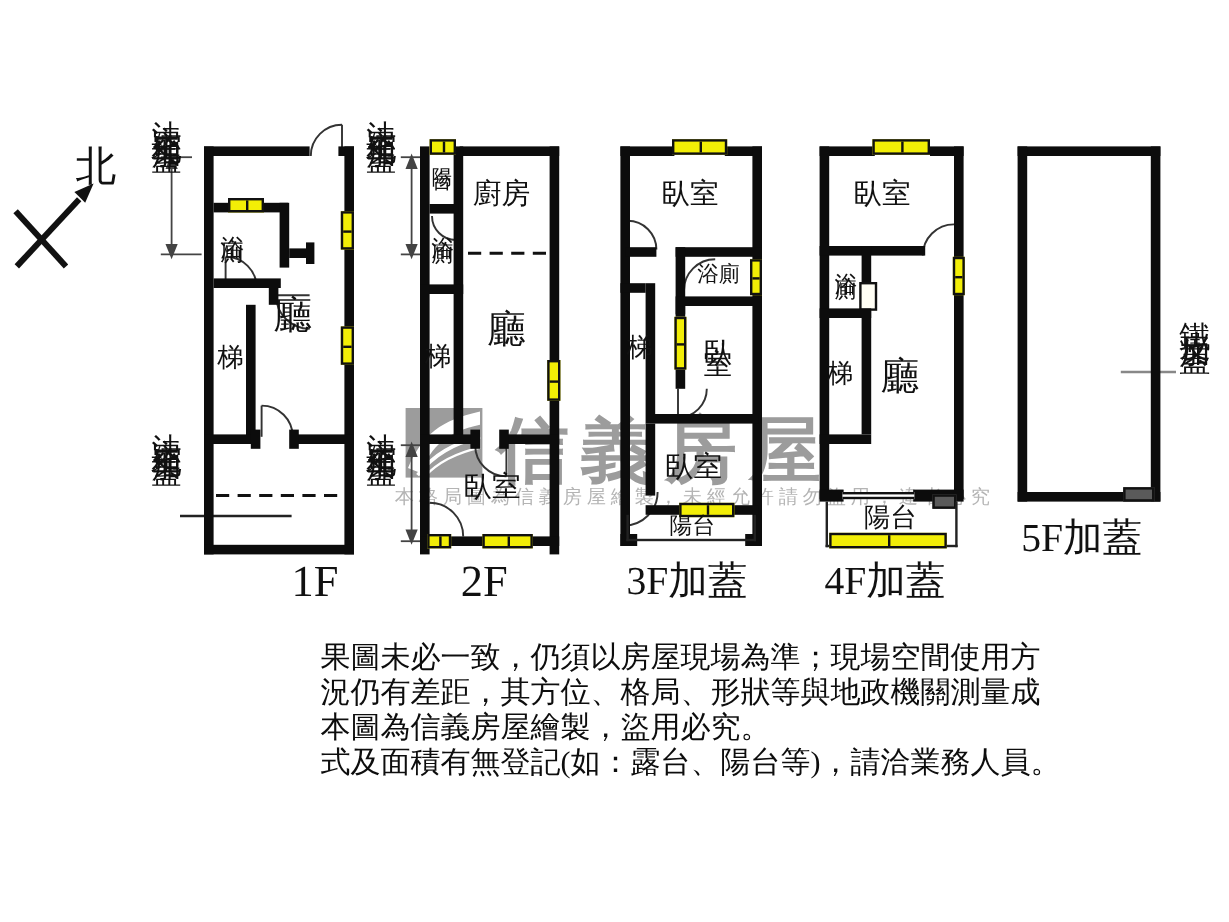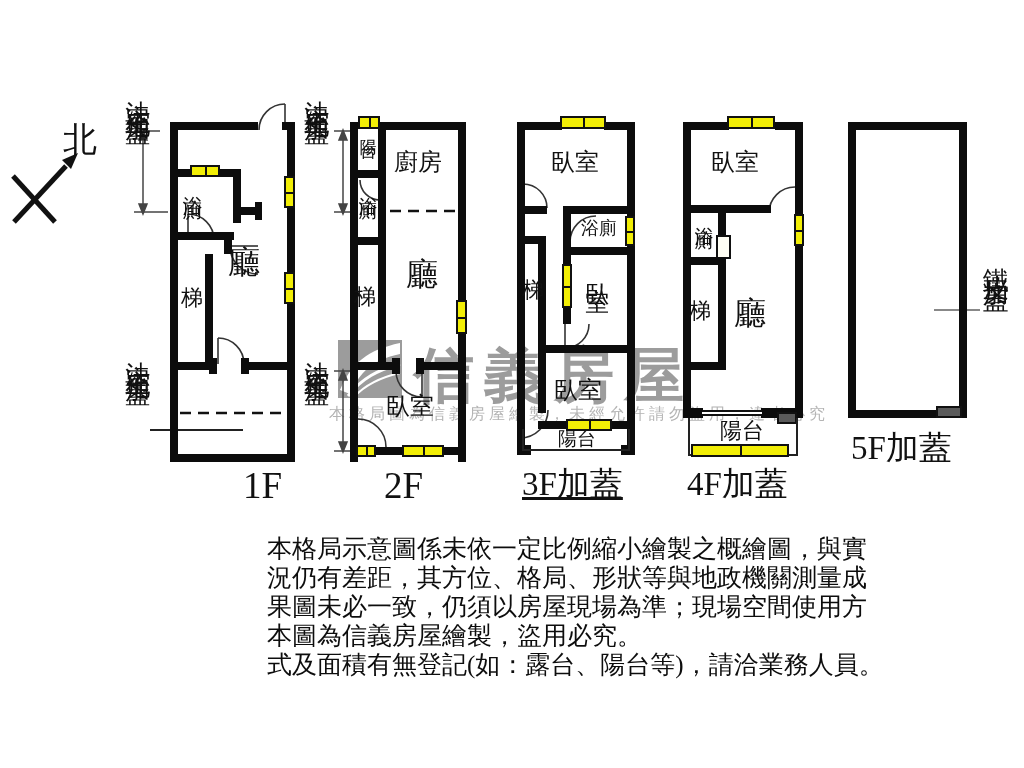--- a/index.html
+++ b/index.html
@@ -182,21 +182,21 @@
     <div class="wall z2" style="left:538px;top:353px;width:8px;height:60px;"></div>
     <div class="wall z2" style="left:538px;top:421px;width:94px;height:8px;"></div>
     <div class="win win-h z2" style="left:566px;top:419px;width:46px;height:12px;"></div>
     <div class="thinrect z2" style="left:522px;top:429px;width:108px;height:22px;"></div>
     <div class="lbl z2" style="left:551px;top:150px;font-size:24px;">臥室</div>
     <div class="lbl z2" style="left:581px;top:219px;font-size:18px;">浴廁</div>
     <div class="lbl z2" style="left:522px;top:278px;font-size:22px;">梯</div>
     <div class="lbl vtext z2" style="left:584px;top:264px;font-size:24px;letter-spacing:6px;">臥室</div>
     <div class="lbl z2" style="left:554px;top:378px;font-size:24px;">臥室</div>
     <div class="lbl z2" style="left:558px;top:429px;font-size:19px;">陽台</div>
-    <div class="floorname z2" style="left:522px;top:462px;font-size:33px;text-decoration:underline;">3F加蓋</div>
+    <div class="floorname z2" style="left:522px;top:462px;font-size:33px;">3F加蓋</div>
   </div>
 
   <div>
     <div class="wall z2" style="left:683px;top:122px;width:8px;height:294px;"></div>
     <div class="wall z2" style="left:683px;top:122px;width:46px;height:8px;"></div>
     <div class="wall z2" style="left:775px;top:122px;width:28px;height:8px;"></div>
     <div class="win win-h z2" style="left:727px;top:116px;width:48px;height:13px;"></div>
     <div class="wall z2" style="left:795px;top:122px;width:8px;height:294px;"></div>
     <div class="wall z2" style="left:683px;top:205px;width:88px;height:8px;"></div>
     <div class="wall z2" style="left:718px;top:205px;width:8px;height:32px;"></div>
@@ -223,20 +223,19 @@
     <div class="wall z2" style="left:848px;top:122px;width:119px;height:8px;"></div>
     <div class="wall z2" style="left:848px;top:122px;width:8px;height:296px;"></div>
     <div class="wall z2" style="left:959px;top:122px;width:8px;height:296px;"></div>
     <div class="wall z2" style="left:848px;top:410px;width:119px;height:8px;"></div>
     <div class="grayblock z2" style="left:936px;top:406px;width:26px;height:12px;"></div>
     <div class="lbl vtext z2" style="left:982px;top:248px;font-size:26px;letter-spacing:6px;">鐵皮加蓋</div>
     <div class="floorname z2" style="left:851px;top:426px;font-size:33px;font-family:Liberation Serif, serif;">5F加蓋</div>
   </div>
 
   <div class="disclaimer z3">
-    <div>本格局示意圖係未依一定比例縮小繪製之概繪圖，與實</div>
+    <div>果圖未必一致，仍須以房屋現場為準；現場空間使用方</div>
     <div>況仍有差距，其方位、格局、形狀等與地政機關測量成</div>
-    <div>果圖未必一致，仍須以房屋現場為準；現場空間使用方</div>
     <div>本圖為信義房屋繪製，盜用必究。</div>
     <div>式及面積有無登記(如：露台、陽台等)，請洽業務人員。</div>
   </div>
 
 </div>
 
 </body></html>

